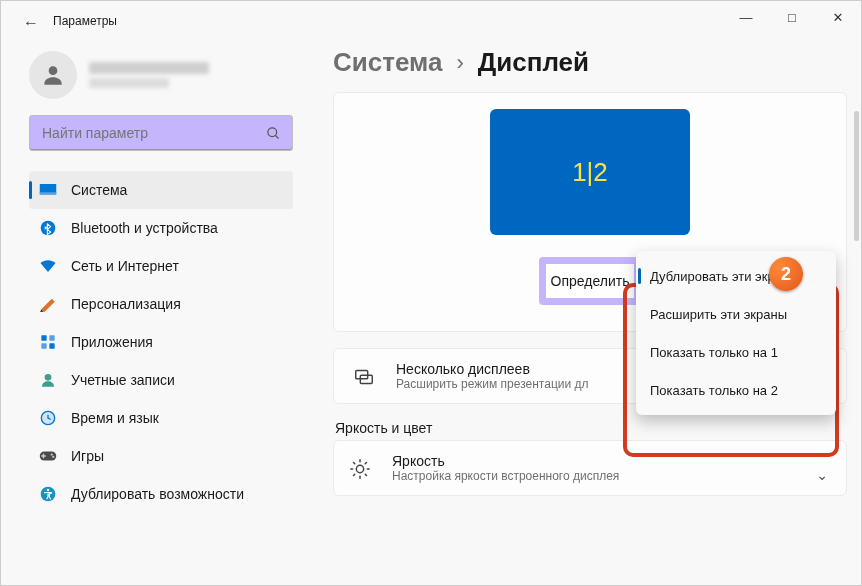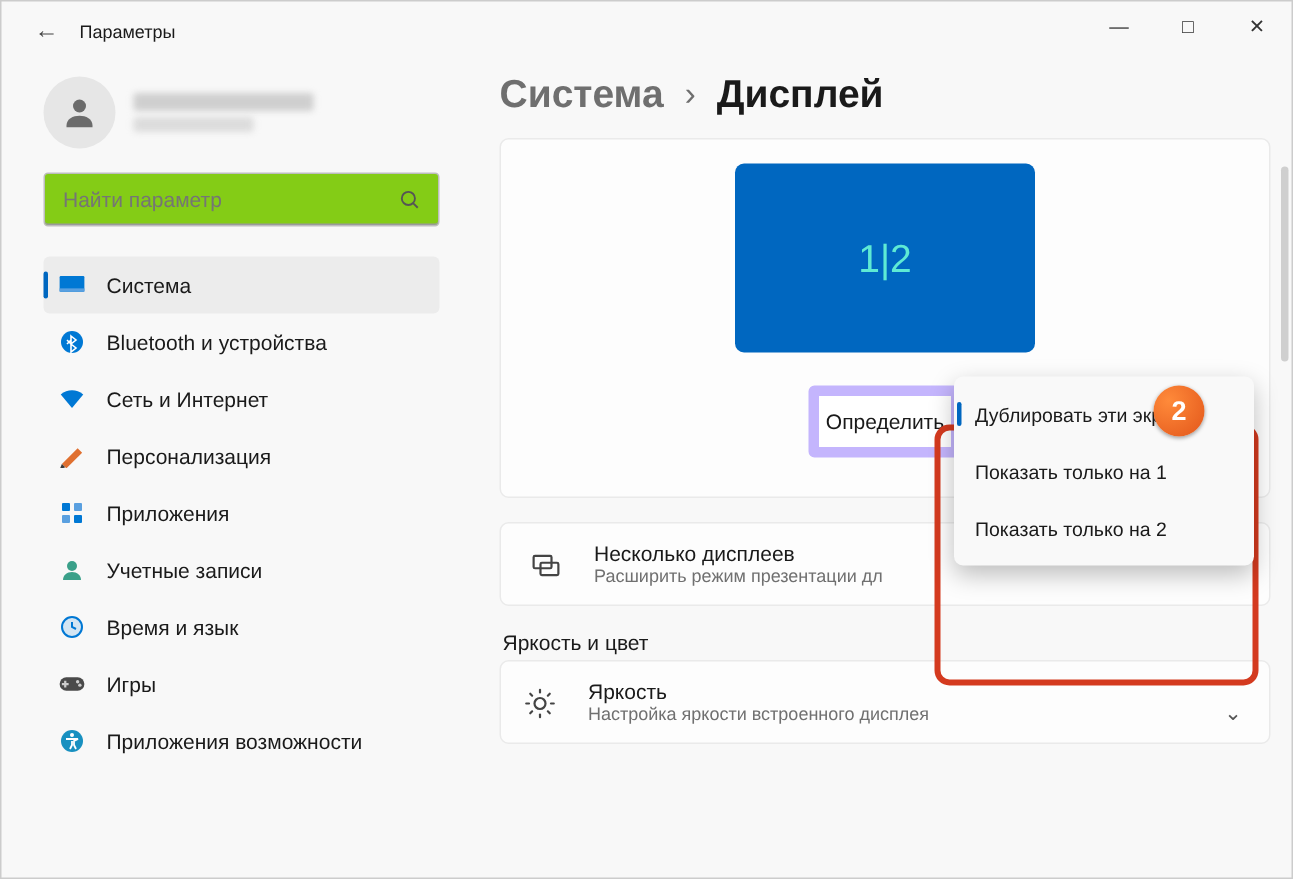--- a/index.html
+++ b/index.html
@@ -10,35 +10,35 @@
 .winctl{position:absolute;right:0;top:0;display:flex}
 .winctl div{width:46px;height:32px;display:flex;align-items:center;justify-content:center;color:#333;font-size:13px}
 .body{display:flex;height:calc(100% - 40px)}
 .sidebar{width:300px;padding:10px 8px 0 28px;box-sizing:border-box}
 .account{display:flex;align-items:center;gap:12px;margin-bottom:16px}
 .avatar{width:48px;height:48px;border-radius:50%;background:#e6e6e6;display:flex;align-items:center;justify-content:center}
 .avatar svg{width:26px;height:26px;fill:#6b6b6b}
 .acct-lines{display:flex;flex-direction:column;gap:4px}
 .blur-a{width:120px;height:12px;background:#cfcfcf;border-radius:2px;filter:blur(2px)}
 .blur-b{width:80px;height:10px;background:#dcdcdc;border-radius:2px;filter:blur(2px)}
-.search{display:flex;align-items:center;border:1px solid #bdbdbd;background:#84cc16;border-radius:3px;height:34px;padding:0 10px;margin-bottom:20px;box-shadow:inset 0 -1px 0 #9a9a9a}
+.search{display:flex;align-items:center;border:1px solid #bdbdbd;background:#c4b5fd;border-radius:3px;height:34px;padding:0 10px;margin-bottom:20px;box-shadow:inset 0 -1px 0 #9a9a9a}
 .search input{border:none;outline:none;flex:1;font-size:14px;background:transparent;color:#555}
 .nav{list-style:none;margin:0;padding:0}
 .nav li{display:flex;align-items:center;gap:14px;height:38px;padding:0 10px;border-radius:4px;cursor:pointer;font-size:14px;color:#1a1a1a}
 .nav li.active{background:#ececec;position:relative}
 .nav li.active::before{content:"";position:absolute;left:0;top:10px;bottom:10px;width:3px;background:#0067c0;border-radius:2px}
 .ico{width:18px;height:18px;display:flex;align-items:center;justify-content:center}
 .main{flex:1;padding:6px 14px 0 32px;overflow:hidden}
 .breadcrumb{display:flex;align-items:center;gap:14px;margin-bottom:14px}
 .bc-parent{font-size:26px;font-weight:600;color:#6f6f6f}
 .bc-sep{font-size:22px;color:#6f6f6f}
 .bc-current{font-size:26px;font-weight:700;color:#1a1a1a}
 .card{background:#fdfdfd;border:1px solid #eaeaea;border-radius:6px;padding:16px;margin-bottom:16px}
 .disp-box{display:flex;justify-content:center}
-.disp-rect{width:200px;height:126px;background:#0067c0;border-radius:6px;display:flex;align-items:center;justify-content:center;color:#5eead4;font-size:26px;font-weight:400}
+.disp-rect{width:200px;height:126px;background:#0067c0;border-radius:6px;display:flex;align-items:center;justify-content:center;color:#fde047;font-size:26px;font-weight:400}
 .disp-actions{display:flex;justify-content:center;gap:14px;margin-top:22px;position:relative}
 .btn{background:#fff;border:7px solid #c4b5fd;border-radius:4px;height:34px;padding:0 5px;display:flex;align-items:center;font-size:14px;color:#1a1a1a;cursor:pointer}
 .dropdown{position:absolute;right:-6px;top:-6px;width:200px;background:#f9f9f9;border-radius:6px;box-shadow:0 6px 16px rgba(0,0,0,.25);padding:6px 0;z-index:5}
 .dropdown .opt{height:38px;display:flex;align-items:center;padding:0 14px;font-size:13px;color:#1a1a1a;cursor:pointer}
 .dropdown .opt.sel{position:relative}
 .dropdown .opt.sel::before{content:"";position:absolute;left:2px;top:11px;bottom:11px;width:3px;background:#0067c0;border-radius:2px}
 .callout{position:absolute;border:4px solid #d43a1f;border-radius:10px;width:208px;height:166px;right:22px;top:282px;z-index:4;pointer-events:none}
 .badge{position:absolute;width:34px;height:34px;border-radius:50%;background:radial-gradient(circle at 30% 30%,#ff8a3a,#e2561a);right:58px;top:256px;z-index:6;display:flex;align-items:center;justify-content:center;color:#fff;font-size:18px;font-weight:600;box-shadow:0 1px 3px rgba(0,0,0,.4)}
 .sett-row{display:flex;align-items:flex-end;gap:18px;padding:12px 6px}
 .sett-ico{width:28px;height:28px;display:flex;align-items:center;justify-content:center;color:#444}
@@ -165,40 +165,41 @@
             <span>Игры</span>
           </li>
           <li>
             <span class="ico">
               <svg width="16" height="16" viewBox="0 0 24 24">
                 <circle cx="12" cy="12" r="11" fill="#1890c0"></circle>
                 <circle cx="12" cy="6" r="2" fill="#fff"></circle>
                 <path d="M6 10h12l-4 2v4l2 4M12 12v4l-2 4" stroke="#fff" stroke-width="1.8" fill="none"></path>
               </svg>
             </span>
-            <span>Приложения возможности</span>
+            <span>Дублировать возможности</span>
           </li>
         </ul>
     </div>
 
     <div class="main">
       <div class="breadcrumb">
         <span class="bc-parent">Система</span>
         <span class="bc-sep">›</span>
         <span class="bc-current">Дисплей</span>
       </div>
 
       <div class="card" style="padding-bottom:26px">
         <div class="disp-box">
           <div class="disp-rect">1|2</div>
         </div>
         <div class="disp-actions">
           <div class="btn">Определить</div>
           <div class="dropdown" id="dd">
               <div class="opt sel">Дублировать эти экраны</div>
+              <div class="opt">Расширить эти экраны</div>
               <div class="opt">Показать только на 1</div>
               <div class="opt">Показать только на 2</div>
             </div>
         </div>
       </div>
 
       <div class="card" style="padding:0 10px">
         <div class="sett-row">
           <div class="sett-ico">
             <svg width="22" height="22" viewBox="0 0 24 24" fill="none" stroke="#444" stroke-width="1.6">

